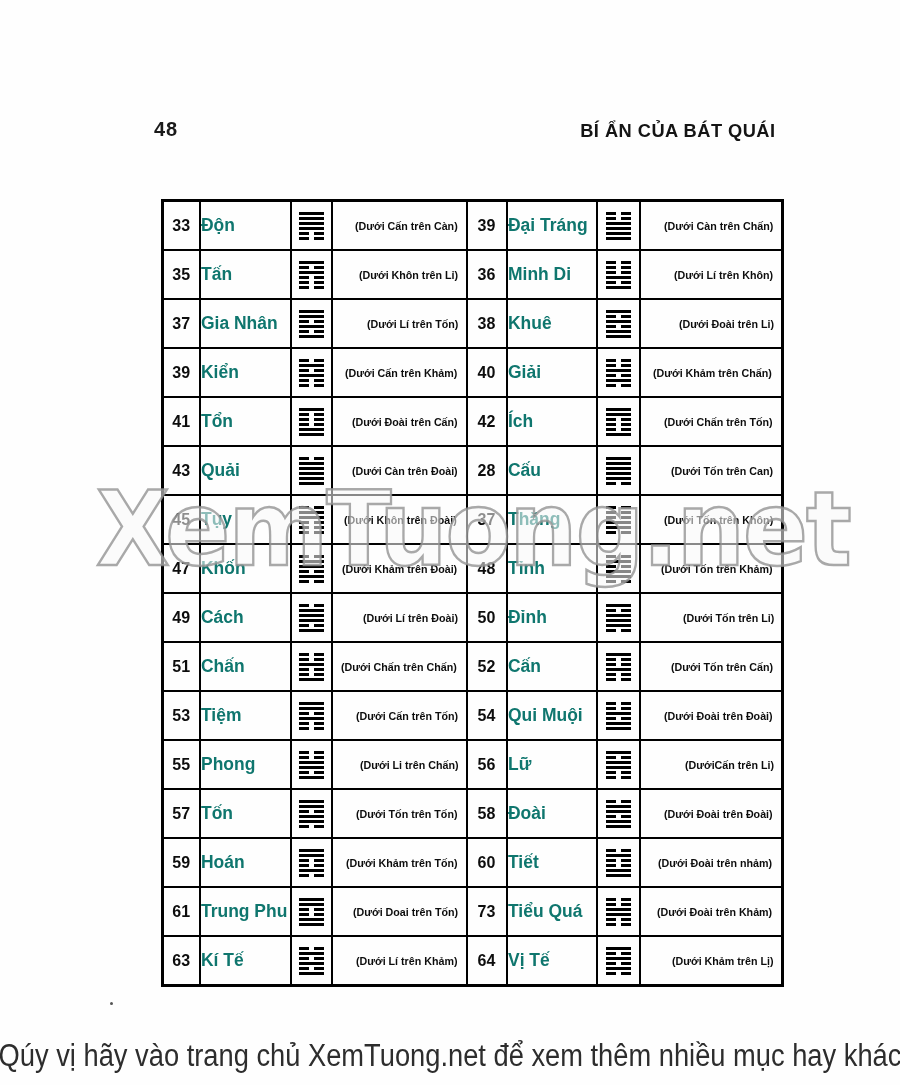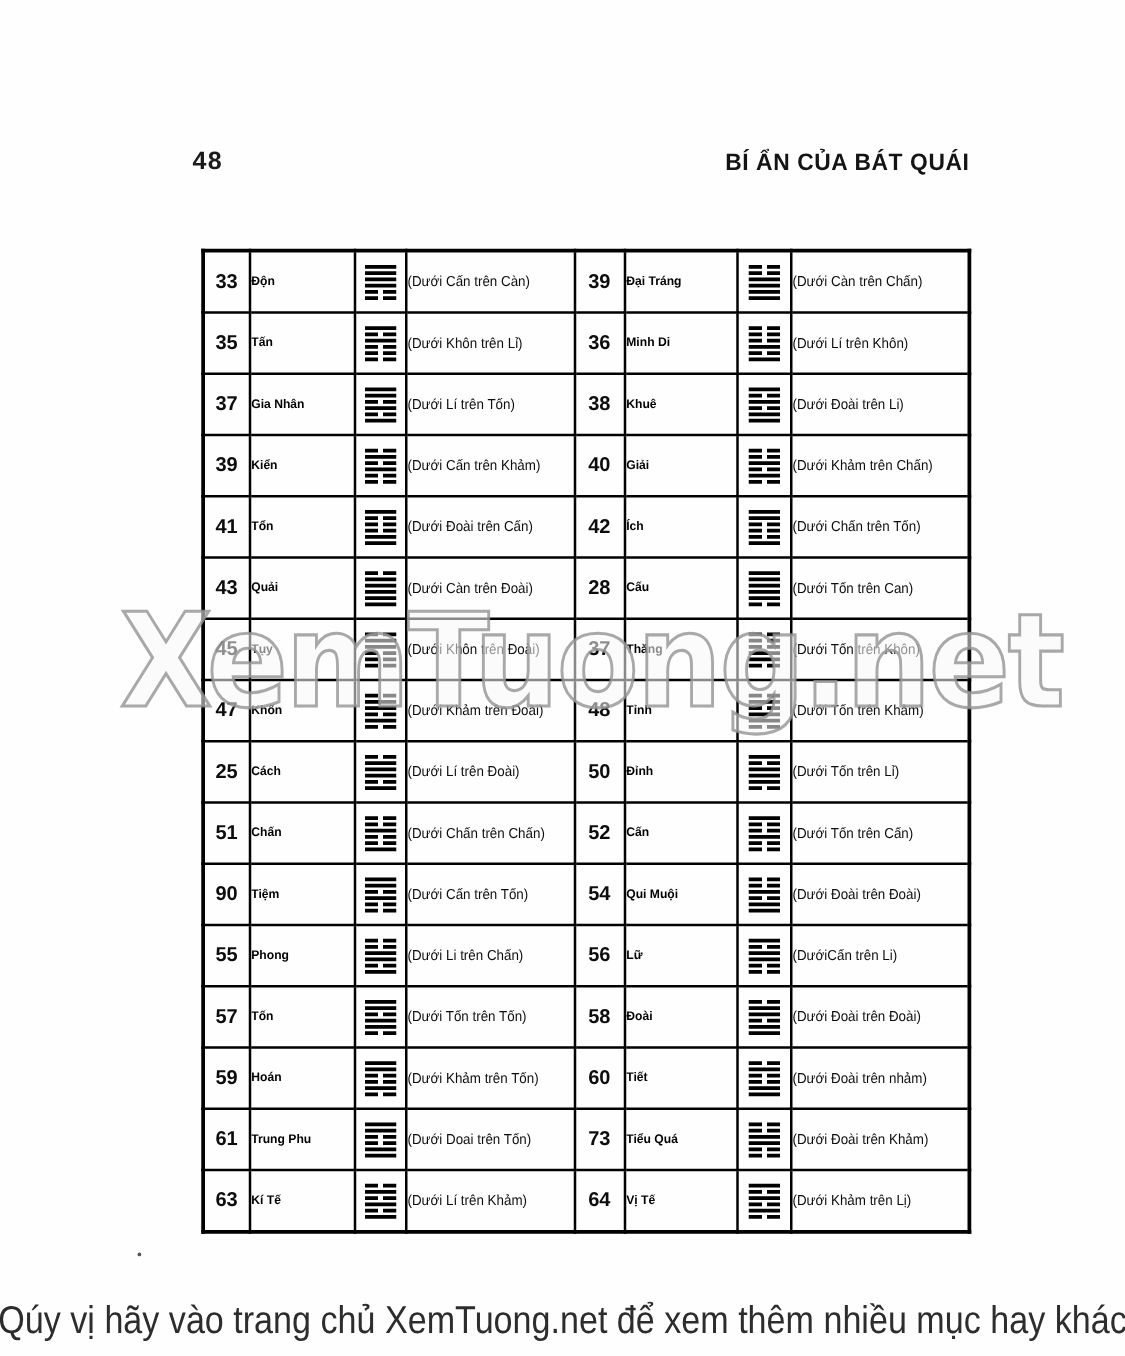--- a/index.html
+++ b/index.html
@@ -25,24 +25,24 @@
   table.hex-table{
     border-collapse:collapse;table-layout:fixed;
     border:3px solid #000;
   }
   table.hex-table td{
     border:2px solid #000;
     height:47px;padding:0;vertical-align:middle;
     overflow:hidden;
   }
   td.c-num{text-align:center;font-size:16px;font-weight:600;color:#0d0d0d;}
-  td.c-name{padding-left:11px;font-size:10px;font-weight:700;color:#000000;margin-left:34px;}
+  td.c-name{padding-left:11px;font-size:18px;font-weight:700;color:#0f766e;margin-left:34px;}
   td.c-name .nm{display:inline-block;transform:scaleX(.97);transform-origin:left;white-space:nowrap;}
   td.c-hex{text-align:center;}
-  td.c-desc{padding-left:5px;font-size:11.5px;font-weight:400;color:#0d0d0d;}
+  td.c-desc{padding-left:5px;font-size:11.5px;font-weight:700;color:#0d0d0d;text-align:right;}
   td.c-desc .ds{display:inline-block;transform:scaleX(.93);transform-origin:left;white-space:nowrap;}
   
   .hexagram{display:inline-block;width:25px;vertical-align:middle;}
   .hexagram .hline{height:3px;margin:2px 0;background:#000;}
   .hexagram .hline.broken{
     background:linear-gradient(to right,#000 0 41%,transparent 41% 59%,#000 59% 100%);
   }
   
   .watermark{
     position:absolute;left:96px;top:472px;width:720px;
@@ -158,41 +158,41 @@
           <td class="c-num">47</td>
           <td class="c-name"><span class="nm">Khốn</span></td>
           <td class="c-hex"><div class="hexagram"><div class="hline broken"></div><div class="hline"></div><div class="hline"></div><div class="hline broken"></div><div class="hline"></div><div class="hline broken"></div></div></td>
           <td class="c-desc"><span class="ds">(Dưới Khảm trên Đoài)</span></td>
           <td class="c-num">48</td>
           <td class="c-name"><span class="nm">Tỉnh</span></td>
           <td class="c-hex"><div class="hexagram"><div class="hline broken"></div><div class="hline"></div><div class="hline broken"></div><div class="hline"></div><div class="hline"></div><div class="hline broken"></div></div></td>
           <td class="c-desc"><span class="ds">(Dưới Tốn trên Khảm)</span></td>
         </tr>
         <tr>
-          <td class="c-num">25</td>
+          <td class="c-num">49</td>
           <td class="c-name"><span class="nm">Cách</span></td>
           <td class="c-hex"><div class="hexagram"><div class="hline broken"></div><div class="hline"></div><div class="hline"></div><div class="hline"></div><div class="hline broken"></div><div class="hline"></div></div></td>
           <td class="c-desc"><span class="ds">(Dưới Lí trên Đoài)</span></td>
           <td class="c-num">50</td>
           <td class="c-name"><span class="nm">Đỉnh</span></td>
           <td class="c-hex"><div class="hexagram"><div class="hline"></div><div class="hline broken"></div><div class="hline"></div><div class="hline"></div><div class="hline"></div><div class="hline broken"></div></div></td>
           <td class="c-desc"><span class="ds">(Dưới Tốn trên Lỉ)</span></td>
         </tr>
         <tr>
           <td class="c-num">51</td>
           <td class="c-name"><span class="nm">Chấn</span></td>
           <td class="c-hex"><div class="hexagram"><div class="hline broken"></div><div class="hline broken"></div><div class="hline"></div><div class="hline broken"></div><div class="hline broken"></div><div class="hline"></div></div></td>
           <td class="c-desc"><span class="ds">(Dưới Chấn trên Chấn)</span></td>
           <td class="c-num">52</td>
           <td class="c-name"><span class="nm">Cấn</span></td>
           <td class="c-hex"><div class="hexagram"><div class="hline"></div><div class="hline broken"></div><div class="hline broken"></div><div class="hline"></div><div class="hline broken"></div><div class="hline broken"></div></div></td>
           <td class="c-desc"><span class="ds">(Dưới Tốn trên Cấn)</span></td>
         </tr>
         <tr>
-          <td class="c-num">90</td>
+          <td class="c-num">53</td>
           <td class="c-name"><span class="nm">Tiệm</span></td>
           <td class="c-hex"><div class="hexagram"><div class="hline"></div><div class="hline"></div><div class="hline broken"></div><div class="hline"></div><div class="hline broken"></div><div class="hline broken"></div></div></td>
           <td class="c-desc"><span class="ds">(Dưới Cấn trên Tốn)</span></td>
           <td class="c-num">54</td>
           <td class="c-name"><span class="nm">Qui Muội</span></td>
           <td class="c-hex"><div class="hexagram"><div class="hline broken"></div><div class="hline broken"></div><div class="hline"></div><div class="hline broken"></div><div class="hline"></div><div class="hline"></div></div></td>
           <td class="c-desc"><span class="ds">(Dưới Đoài trên Đoài)</span></td>
         </tr>
         <tr>
           <td class="c-num">55</td>

